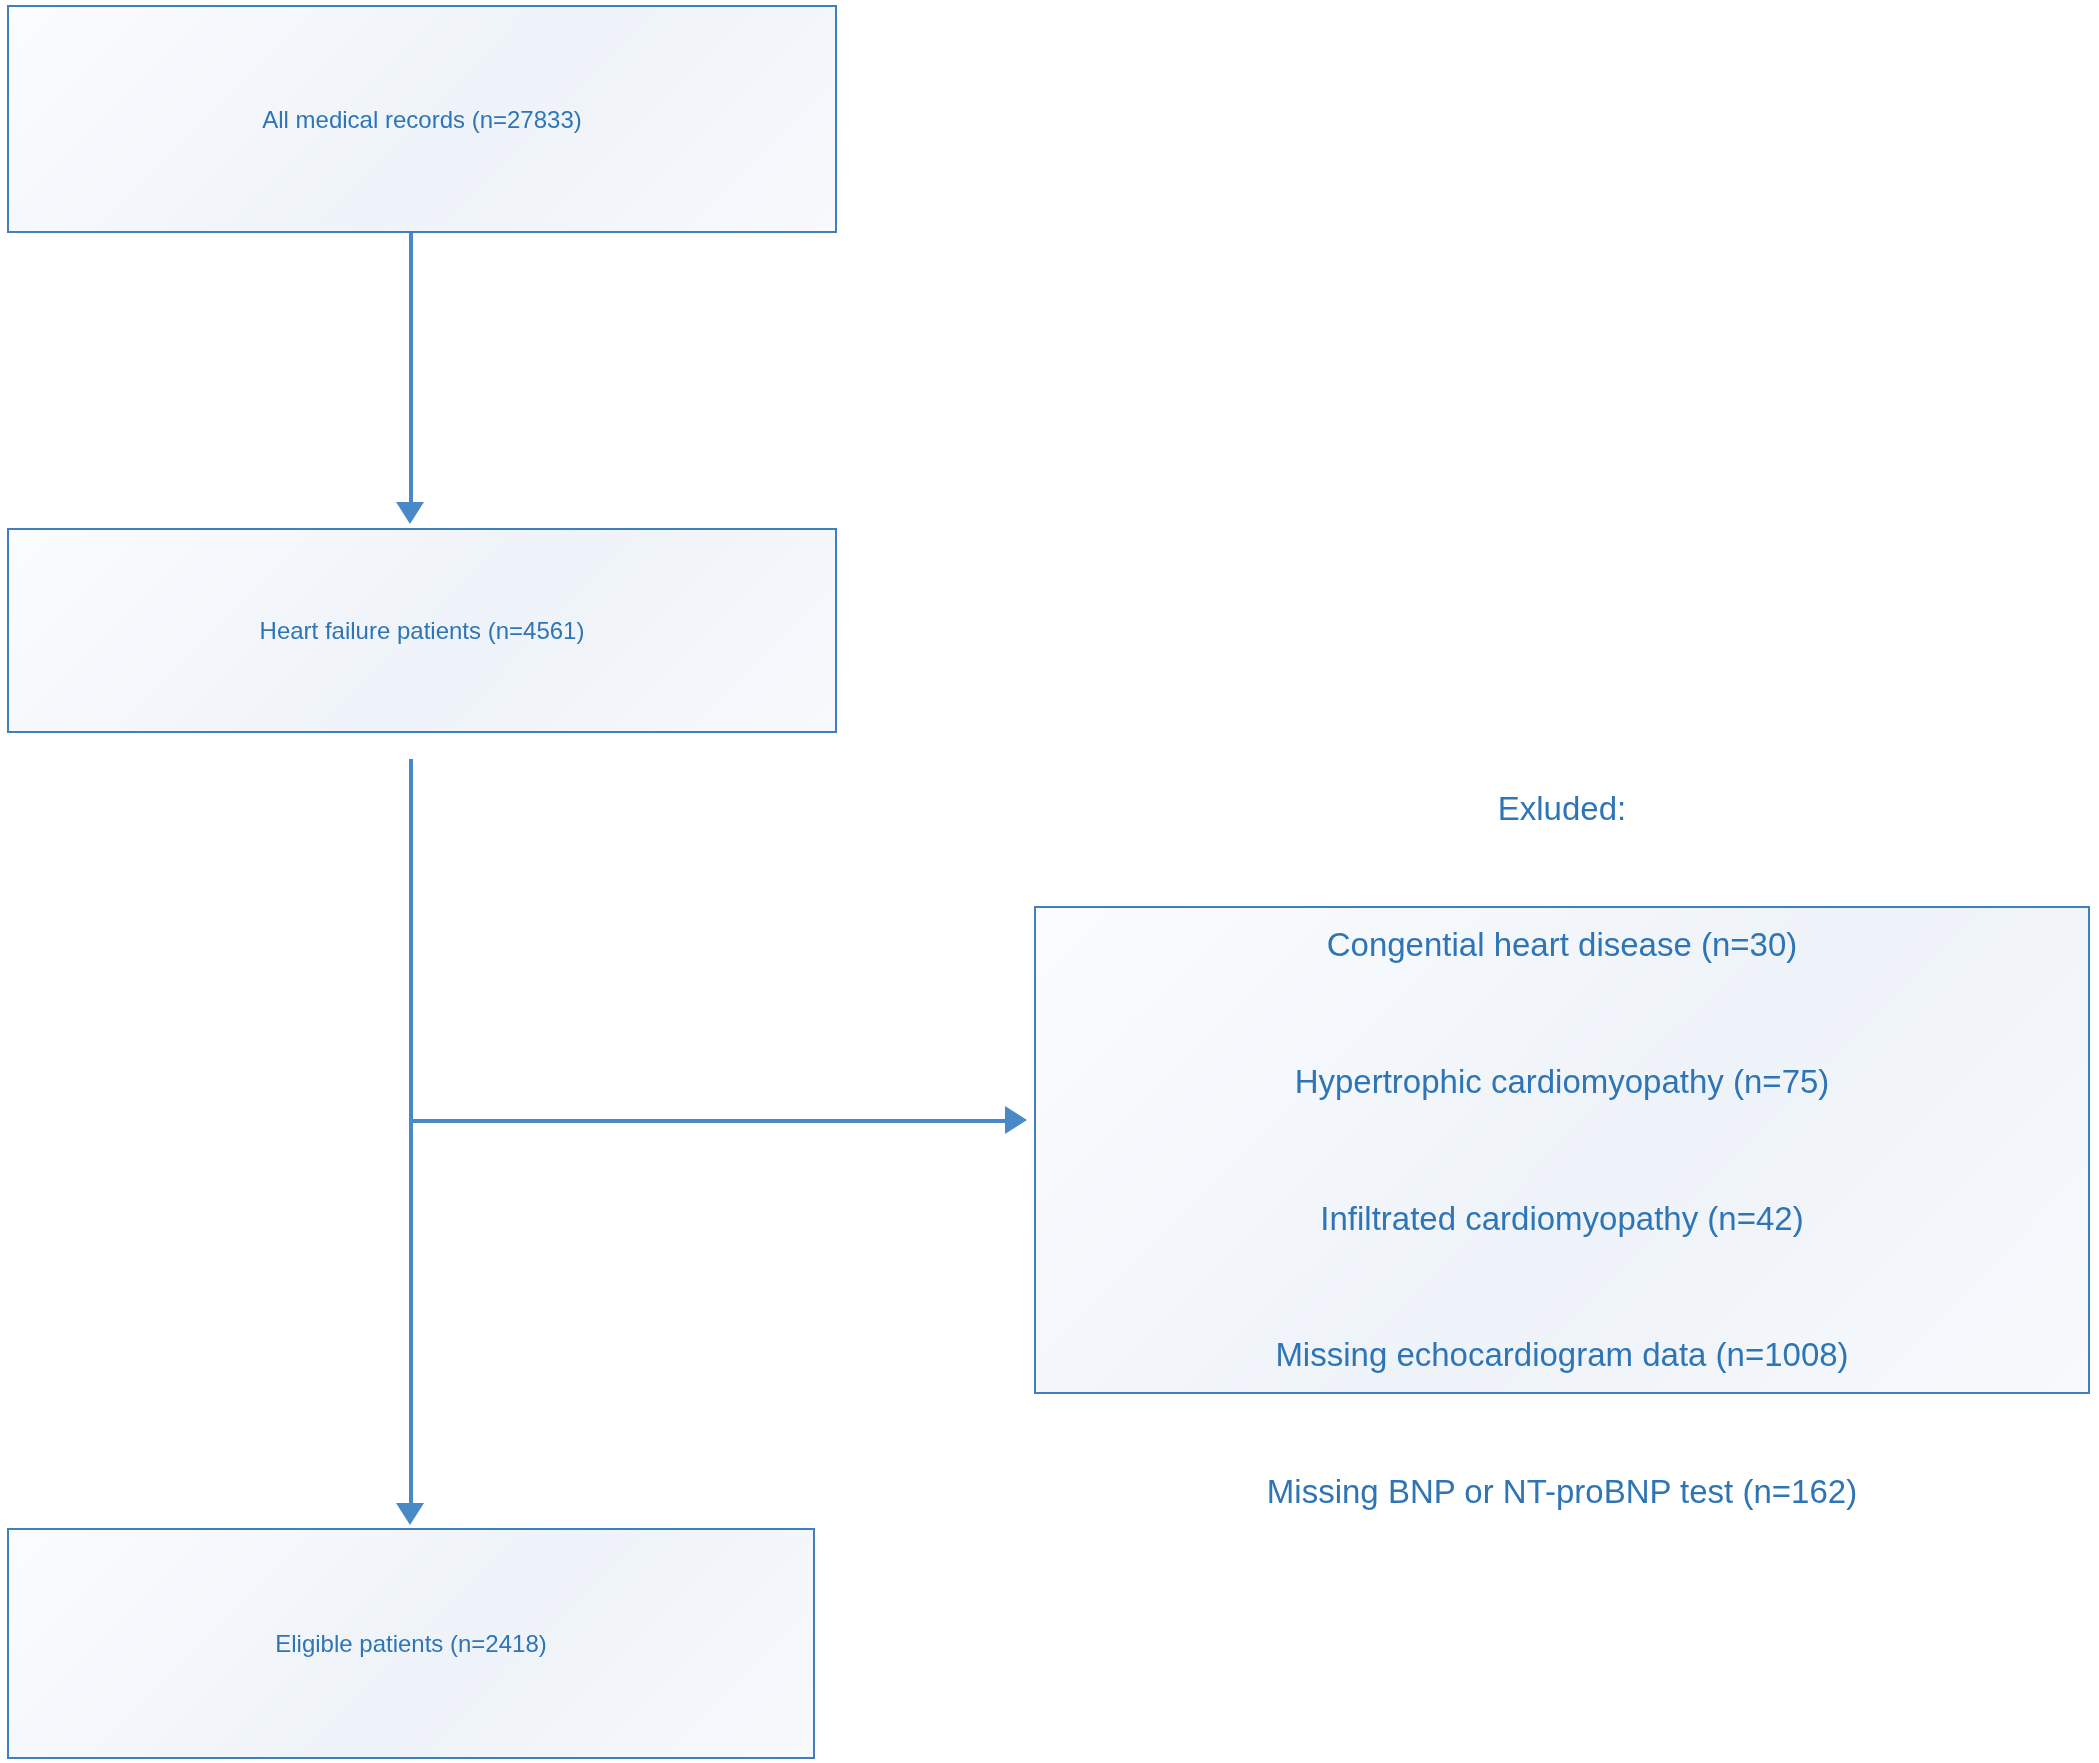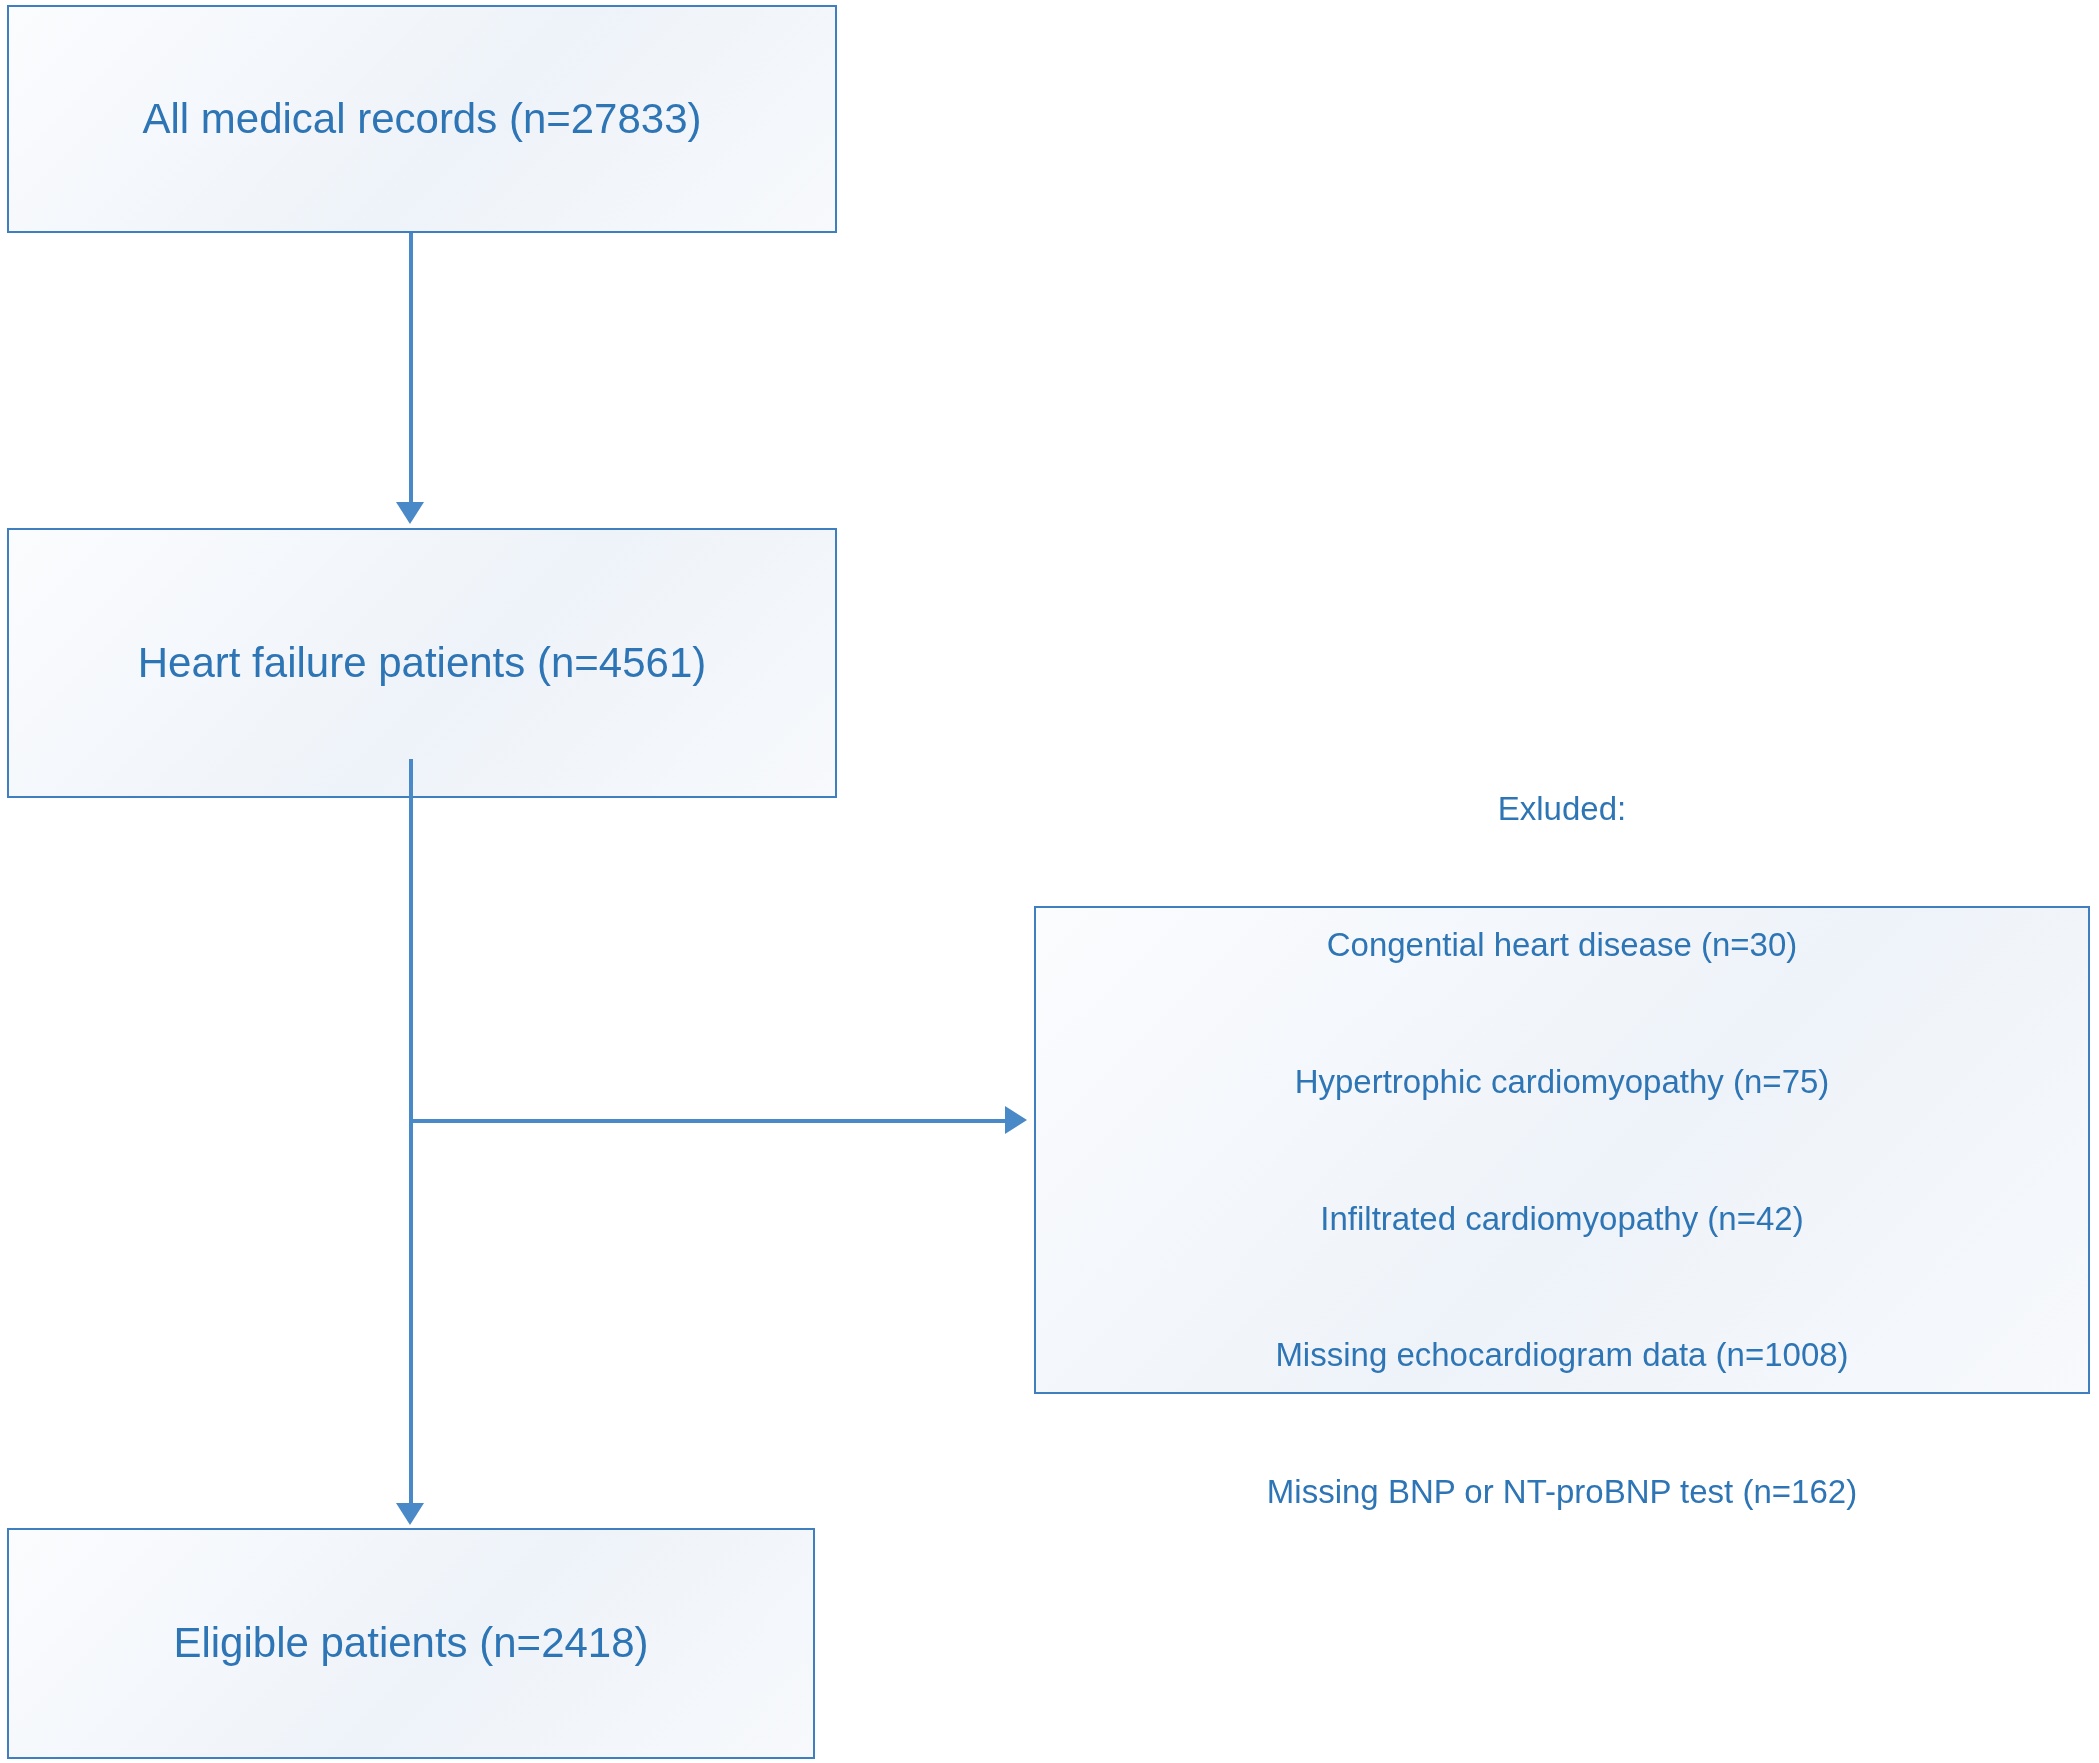--- a/index.html
+++ b/index.html
@@ -21,38 +21,38 @@
     position: absolute;
     box-sizing: border-box;
     border: 2.6px solid #3f7fbf;
     background: linear-gradient(135deg, #fbfcfe 0%, #eef3f9 55%, #f7f9fc 100%);
     display: flex;
     align-items: center;
     justify-content: center;
     color: #2e75b6;
   }
   .node .label {
-    font-size: 42px;
+    font-size: 24px;
     line-height: 1.05;
     color: #2e75b6;
     text-align: center;
     white-space: pre;
   }
   #node-all {
     left: 7px;
     top: 5.2px;
     width: 830px;
     height: 228px;
     justify-content: center;
   }
   #node-hf {
     left: 7px;
     top: 528px;
     width: 830px;
-    height: 270px;
+    height: 205px;
     justify-content: center;
   }
   #node-eligible {
     left: 7px;
     top: 1528px;
     width: 808px;
     height: 231px;
   }
   #node-excluded {
     left: 1034px;

